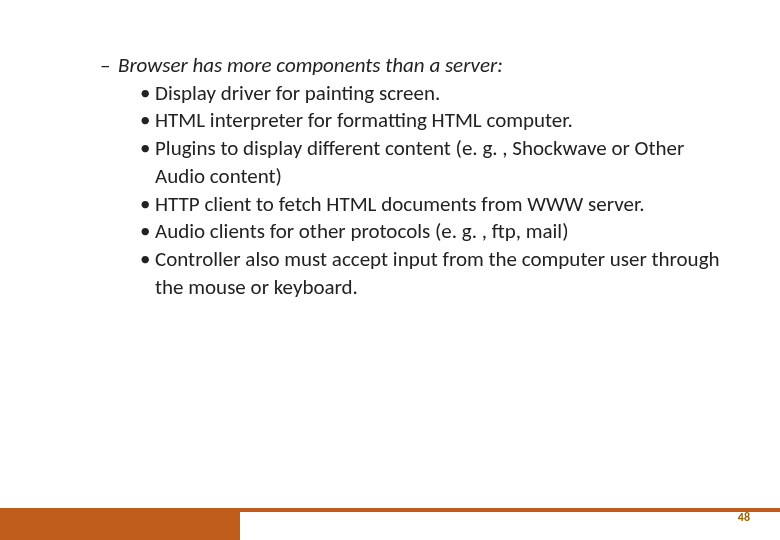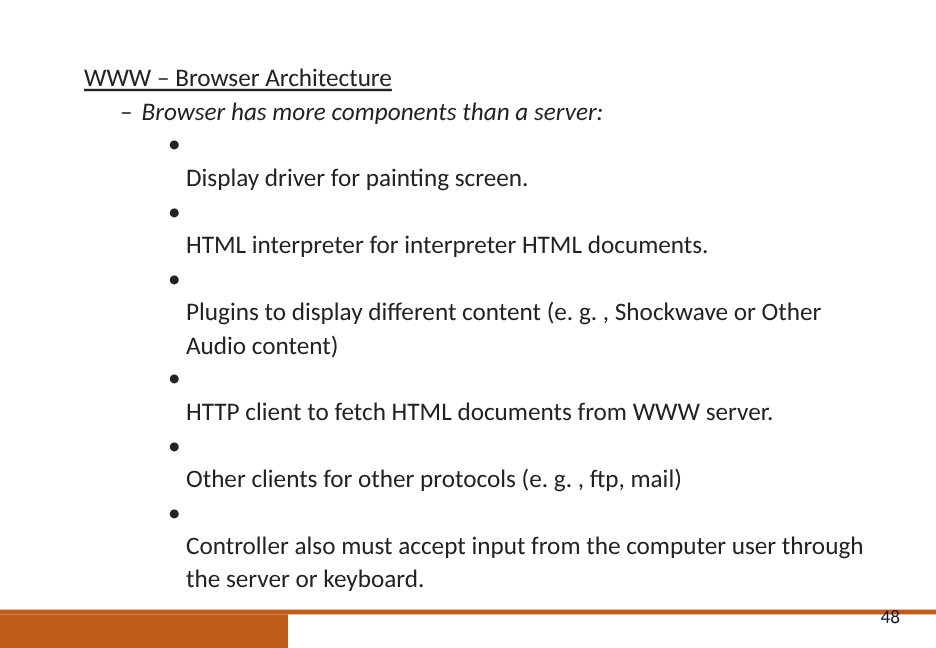--- a/index.html
+++ b/index.html
@@ -6,60 +6,59 @@
   html, body { width: 780px; height: 540px; background: #fff; font-family: Calibri, "Segoe UI", Arial, sans-serif; color: #222; overflow: hidden; }
   .slide { position: relative; width: 780px; height: 540px; }
   .content { position: absolute; left: 70px; top: 52px; right: 60px; font-size: 21px; line-height: 1.32; }
   .title-line { text-decoration: underline; }
   .sub-line { margin-left: 30px; display: flex; }
   .sub-line .dash { width: 18px; flex-shrink: 0; }
   .sub-line .txt { flex: 1; font-style: italic; }
   .bullets { margin-left: 70px; }
   .bullet-line { display: flex; }
   .bullet-line .dot { width: 15px; flex-shrink: 0; }
-  .bullet-line .txt { flex: 1; margin-top: 28px; }
+  .bullet-line .txt { flex: 1; }
   .footer { position: absolute; left: 0; right: 0; bottom: 0; height: 64px; }
   .footer .bar1 { position: absolute; left: 0; bottom: 28px; width: 100%; height: 4px; background: #bf5b1b; }
   .footer .bar2 { position: absolute; left: 0; bottom: 0; width: 240px; height: 28px; background: #bf5b1b; }
-  .page-num { position: absolute; right: 30px; bottom: 16px; font-size: 16px; font-weight: normal; color: #0f172a; }
+  .page-num { position: absolute; right: 30px; bottom: 16px; font-size: 12px; font-weight: bold; color: #a16207; }
 </style>
 </head>
 <body>
 
 <div class="slide">
   <div class="content">
-    <div class="title-line">WWW – Browser Architecture</div>
     <div class="sub-line">
       <span class="dash">–</span>
       <span class="txt">Browser has more components than a server:</span>
     </div>
     <div class="bullets">
       <div class="bullet-line">
         <span class="dot">•</span>
         <span class="txt">Display driver for painting screen.</span>
       </div>
       <div class="bullet-line">
         <span class="dot">•</span>
-        <span class="txt">HTML interpreter for interpreter HTML documents.</span>
+        <span class="txt">HTML interpreter for formatting HTML computer.</span>
       </div>
       <div class="bullet-line">
         <span class="dot">•</span>
         <span class="txt">Plugins to display different content (e. g. , Shockwave or Other Audio content)</span>
       </div>
       <div class="bullet-line">
         <span class="dot">•</span>
         <span class="txt">HTTP client to fetch HTML documents from WWW server.</span>
       </div>
       <div class="bullet-line">
         <span class="dot">•</span>
-        <span class="txt">Other clients for other protocols (e. g. , ftp, mail)</span>
+        <span class="txt">Audio clients for other protocols (e. g. , ftp, mail)</span>
       </div>
       <div class="bullet-line">
         <span class="dot">•</span>
-        <span class="txt">Controller also must accept input from the computer user through the server or keyboard.</span>
+        <span class="txt">Controller also must accept input from the computer user through the mouse or keyboard.</span>
       </div>
     </div>
   </div>
   <div class="footer">
     <div class="bar1"></div>
     <div class="bar2"></div>
     <div class="page-num">48</div>
   </div>
 </div>
 

